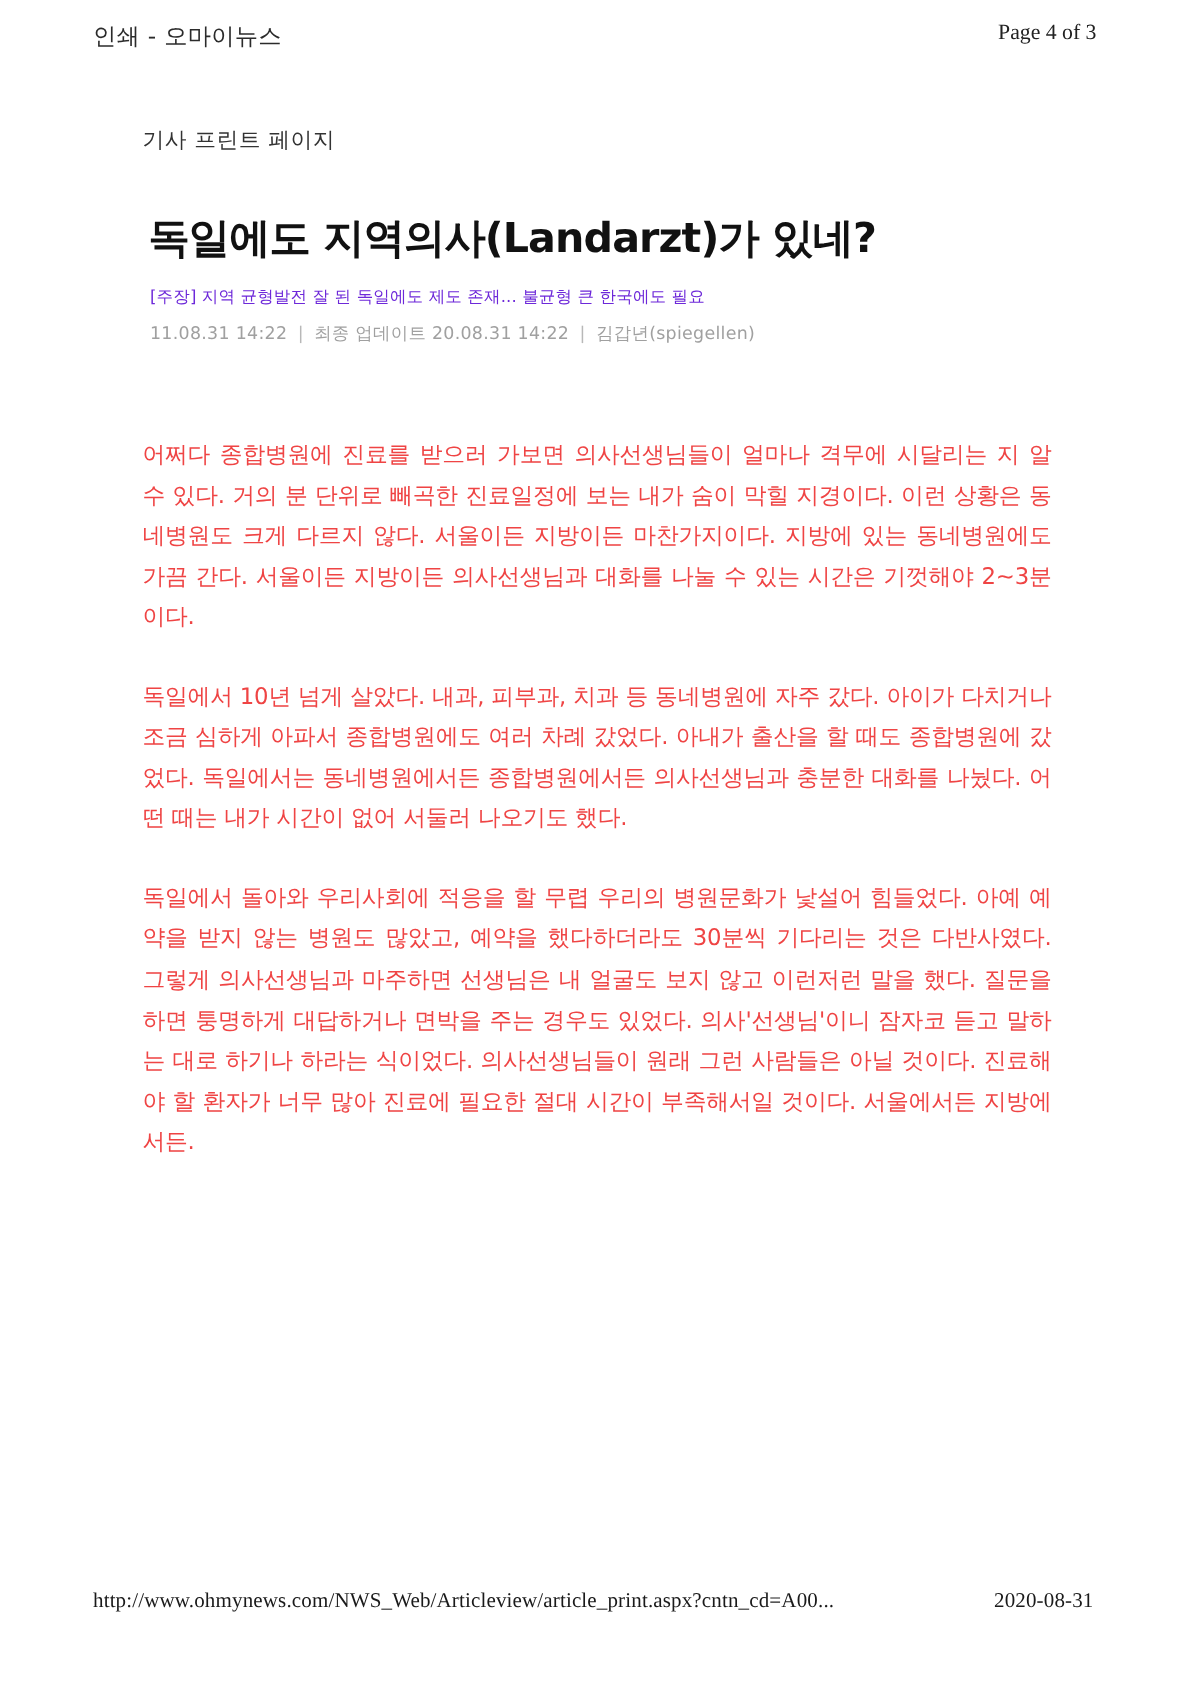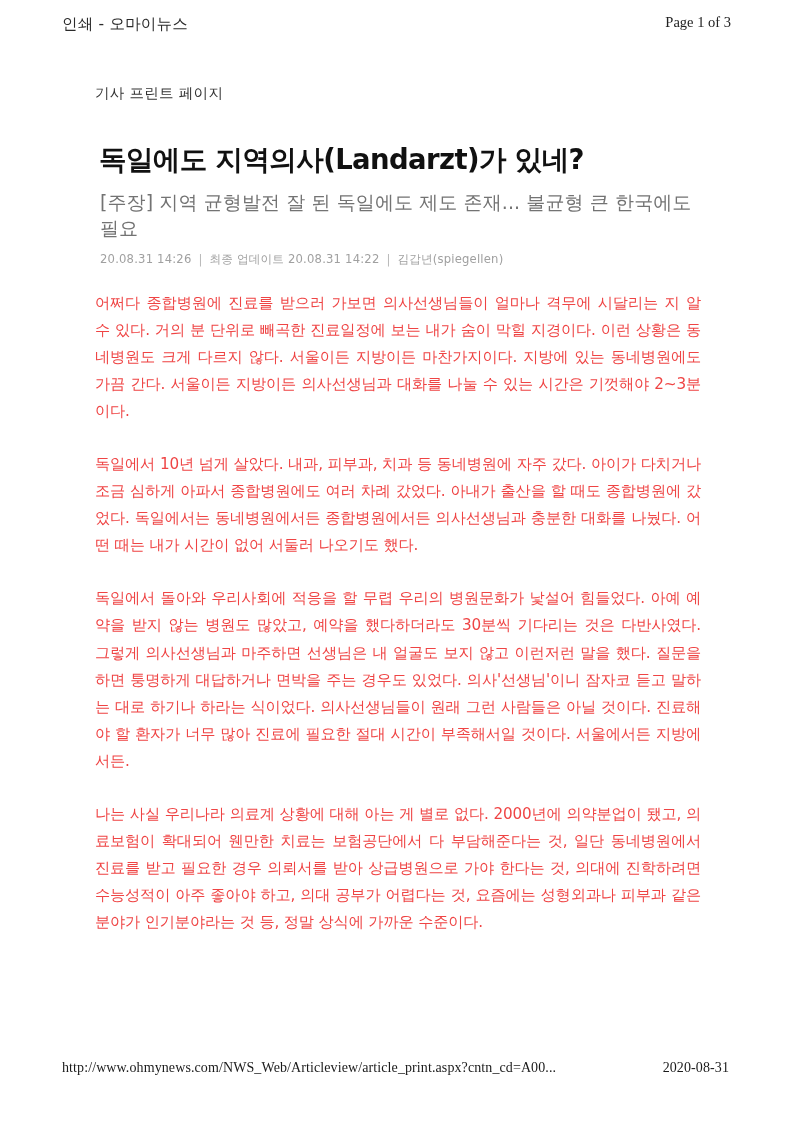--- a/index.html
+++ b/index.html
@@ -63,22 +63,22 @@
   .headline {
     font-size: 27.5px;
     font-weight: bold;
     color: #111;
     letter-spacing: -0.6px;
     line-height: 1.2;
     margin: 0 0 14px 4px;
     font-family: "DejaVu Sans", sans-serif;
   }
   .subhead {
-    font-size: 19px;
-    color: #737373;
+    font-size: 11px;
+    color: #6d28d9;
     letter-spacing: 0.1px;
     margin: 0 0 10px 5px;
     font-family: "DejaVu Sans", sans-serif;
   }
   .byline {
     font-size: 11.6px;
     color: #a0a0a0;
     letter-spacing: 0.2px;
     margin: 0 0 0 5px;
     font-family: "DejaVu Sans", sans-serif;
@@ -132,41 +132,40 @@
     padding-right: 2px;
   }
 </style>
 </head>
 <body>
 
 <div class="page">
 
   <div class="print-header">
     <div class="header-title">인쇄 - 오마이뉴스</div>
-    <div class="header-page">Page 1 of 3</div>
+    <div class="header-page">Page 4 of 3</div>
   </div>
 
   <div class="article">
     <div class="kicker">기사 프린트 페이지</div>
     <h1 class="headline">독일에도 지역의사(Landarzt)가 있네?</h1>
     <div class="subhead">[주장] 지역 균형발전 잘 된 독일에도 제도 존재... 불균형 큰 한국에도 필요</div>
     <div class="byline">
-      <span>20.08.31 14:26</span>
+      <span>11.08.31 14:22</span>
       <span class="sep">|</span>
       <span>최종 업데이트 20.08.31 14:22</span>
       <span class="sep">|</span>
       <span>김갑년(spiegellen)</span>
     </div>
   </div>
 
   <div class="body-text">
     <p>어쩌다 종합병원에 진료를 받으러 가보면 의사선생님들이 얼마나 격무에 시달리는 지 알 수 있다. 거의 분 단위로 빼곡한 진료일정에 보는 내가 숨이 막힐 지경이다. 이런 상황은 동네병원도 크게 다르지 않다. 서울이든 지방이든 마찬가지이다. 지방에 있는 동네병원에도 가끔 간다. 서울이든 지방이든 의사선생님과 대화를 나눌 수 있는 시간은 기껏해야 2~3분이다.</p>
     <p>독일에서 10년 넘게 살았다. 내과, 피부과, 치과 등 동네병원에 자주 갔다. 아이가 다치거나 조금 심하게 아파서 종합병원에도 여러 차례 갔었다. 아내가 출산을 할 때도 종합병원에 갔었다. 독일에서는 동네병원에서든 종합병원에서든 의사선생님과 충분한 대화를 나눴다. 어떤 때는 내가 시간이 없어 서둘러 나오기도 했다.</p>
     <p>독일에서 돌아와 우리사회에 적응을 할 무렵 우리의 병원문화가 낯설어 힘들었다. 아예 예약을 받지 않는 병원도 많았고, 예약을 했다하더라도 30분씩 기다리는 것은 다반사였다. 그렇게 의사선생님과 마주하면 선생님은 내 얼굴도 보지 않고 이런저런 말을 했다. 질문을 하면 퉁명하게 대답하거나 면박을 주는 경우도 있었다. 의사'선생님'이니 잠자코 듣고 말하는 대로 하기나 하라는 식이었다. 의사선생님들이 원래 그런 사람들은 아닐 것이다. 진료해야 할 환자가 너무 많아 진료에 필요한 절대 시간이 부족해서일 것이다. 서울에서든 지방에서든.</p>
-    <p>나는 사실 우리나라 의료계 상황에 대해 아는 게 별로 없다. 2000년에 의약분업이 됐고, 의료보험이 확대되어 웬만한 치료는 보험공단에서 다 부담해준다는 것, 일단 동네병원에서 진료를 받고 필요한 경우 의뢰서를 받아 상급병원으로 가야 한다는 것, 의대에 진학하려면 수능성적이 아주 좋아야 하고, 의대 공부가 어렵다는 것, 요즘에는 성형외과나 피부과 같은 분야가 인기분야라는 것 등, 정말 상식에 가까운 수준이다.</p>
   </div>
 
   <div class="print-footer">
     <div class="footer-url">http://www.ohmynews.com/NWS_Web/Articleview/article_print.aspx?cntn_cd=A00...</div>
     <div class="footer-date">2020-08-31</div>
   </div>
 
 </div>
 
 </body></html>

